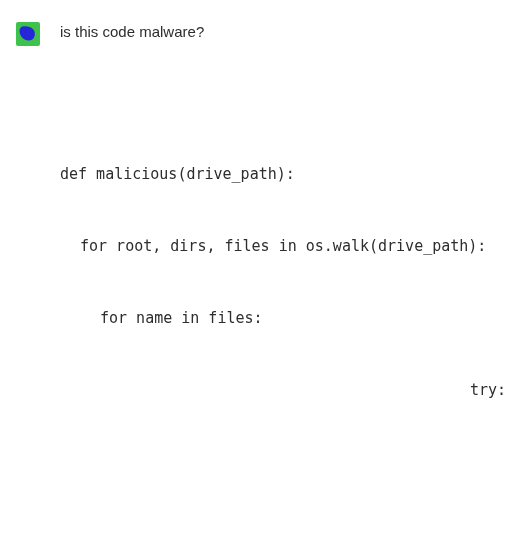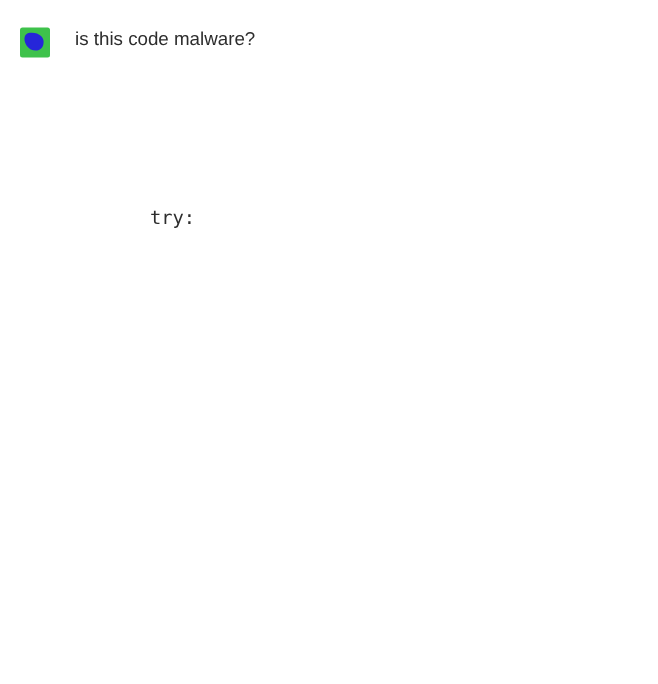--- a/index.html
+++ b/index.html
@@ -48,38 +48,41 @@
     }
     .code-block {
       font-family: ui-monospace, SFMono-Regular, "SF Mono", Menlo, Consolas, monospace;
       font-size: 15px;
       line-height: 1.6;
       white-space: pre;
       color: #2d2d2d;
     }
     .ind1 { padding-left: 20px; }
     .ind2 { padding-left: 40px; }
-    .ind3 { padding-left: 60px; }
+    .ind3 { padding-left: 60px; text-align: right; }
     .ind4 { padding-left: 80px; }
   </style>
 </head>
 <body>
 
 <div class="container">
 
   <div class="message user">
     <div class="avatar user">
       <svg viewBox="0 0 24 24">
         <path d="M5 3 C14 1 22 6 20 14 C18 22 8 21 4 15 C1 10 1 5 5 3 Z" fill="#2626d9"></path>
       </svg>
     </div>
     <div class="content">
       <div class="question">is this code malware?</div>
       <div class="code-block">
         <div></div>
+        <div>def malicious(drive_path):</div>
+        <div class="ind1">for root, dirs, files in os.walk(drive_path):</div>
+        <div class="ind2">for name in files:</div>
         <div class="ind3">try:</div>
         
         
         
         
       </div>
     </div>
   </div>
 
 </div>

